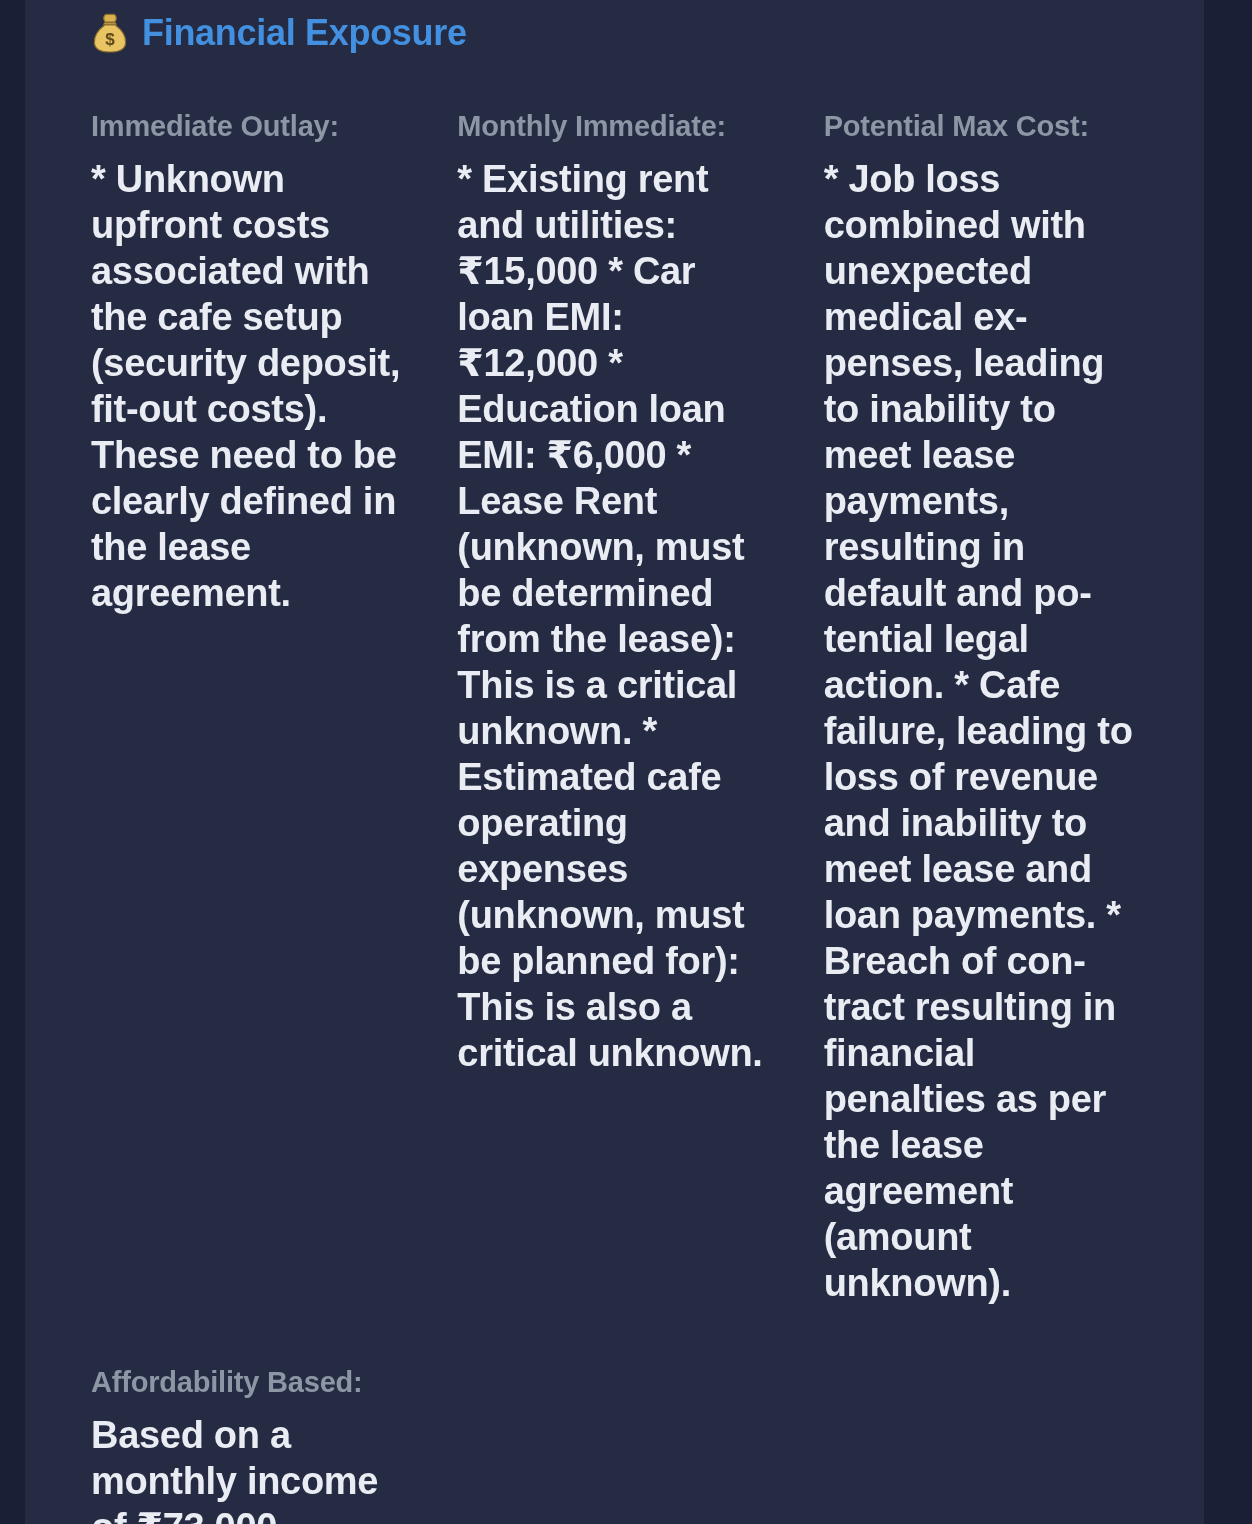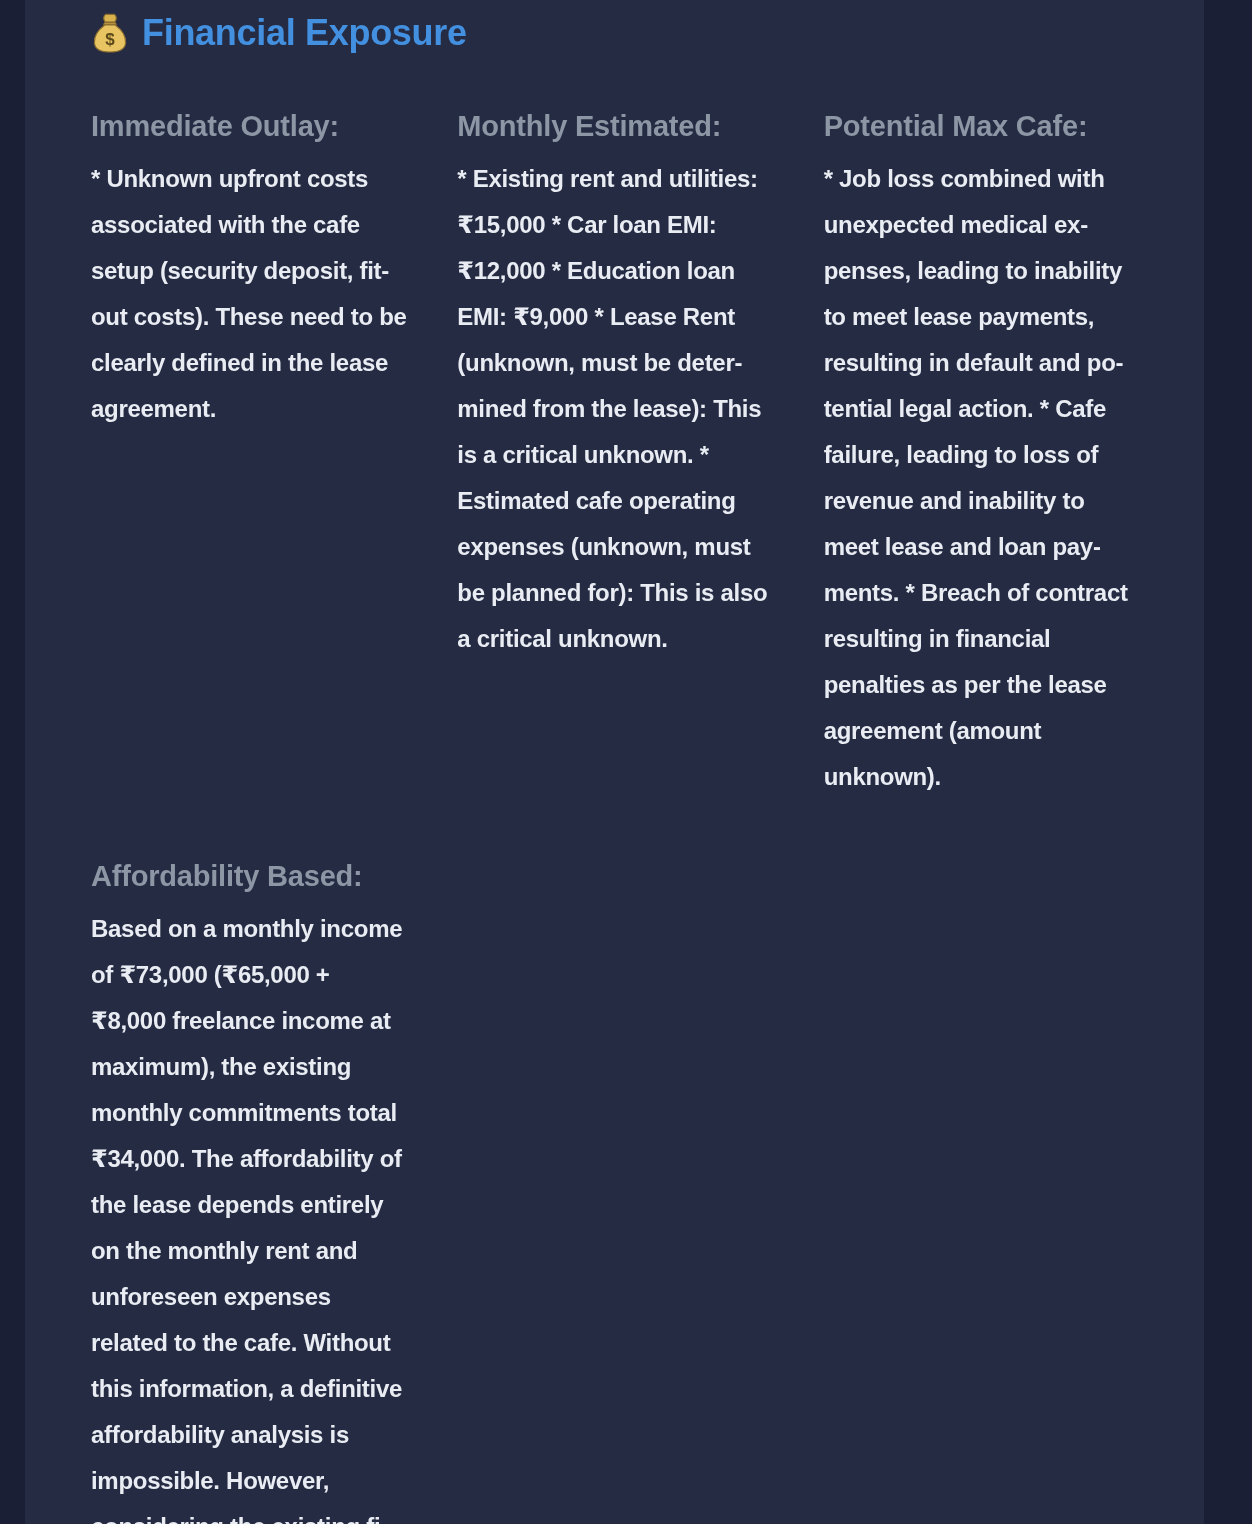--- a/index.html
+++ b/index.html
@@ -62,21 +62,21 @@
   }
   .section-heading {
     font-size: 29px;
     line-height: 36px;
     font-weight: 600;
     letter-spacing: -0.2px;
     color: #8c96a4;
     margin: 0 0 12px 0;
   }
   .section-body {
-    font-size: 24px;
+    font-size: 38px;
     line-height: 46px;
     font-weight: 700;
     letter-spacing: -0.3px;
     color: #e9edf3;
     margin: 0;
     hyphens: manual;
     -webkit-hyphens: manual;
   }
 </style>
 </head>
@@ -99,26 +99,26 @@
     </div>
 
     <div class="grid">
 
       <section>
         <h3 class="section-heading">Immediate Outlay:</h3>
         <p class="section-body">* Unknown upfront costs associated with the cafe setup (security deposit, fit-out costs). These need to be clearly defined in the lease agreement.</p>
       </section>
 
       <section>
-        <h3 class="section-heading">Monthly Estimated:</h3>
-        <p class="section-body">* Existing rent and utilities: ₹15,000 * Car loan EMI: ₹12,000 * Education loan EMI: ₹9,000 * Lease Rent (unknown, must be deter­mined from the lease): This is a critical unknown. * Estimated cafe operating expenses (unknown, must be planned for): This is also a critical unknown.</p>
+        <h3 class="section-heading">Monthly Immediate:</h3>
+        <p class="section-body">* Existing rent and utilities: ₹15,000 * Car loan EMI: ₹12,000 * Education loan EMI: ₹6,000 * Lease Rent (unknown, must be deter­mined from the lease): This is a critical unknown. * Estimated cafe operating expenses (unknown, must be planned for): This is also a critical unknown.</p>
       </section>
 
       <section>
-        <h3 class="section-heading">Potential Max Cafe:</h3>
+        <h3 class="section-heading">Potential Max Cost:</h3>
         <p class="section-body">* Job loss combined with unexpected medical ex­penses, leading to inability to meet lease payments, resulting in default and po­tential legal action. * Cafe failure, leading to loss of revenue and inability to meet lease and loan pay­ments. * Breach of con­tract resulting in financial penalties as per the lease agreement (amount unknown).</p>
       </section>
 
       <section>
         <h3 class="section-heading">Affordability Based:</h3>
         <p class="section-body">Based on a monthly in­come of ₹73,000 (₹65,000 + ₹8,000 freelance income at maximum), the existing monthly commitments to­tal ₹34,000. The affordabili­ty of the lease depends en­tirely on the monthly rent and unforeseen expenses related to the cafe. Without this information, a de­finitive affordability analy­sis is impossible. However, considering the existing fi­nancial obligations and the risk factors, the cafe's profitability must be calculated</p>
       </section>
 
     </div>
   </div>

